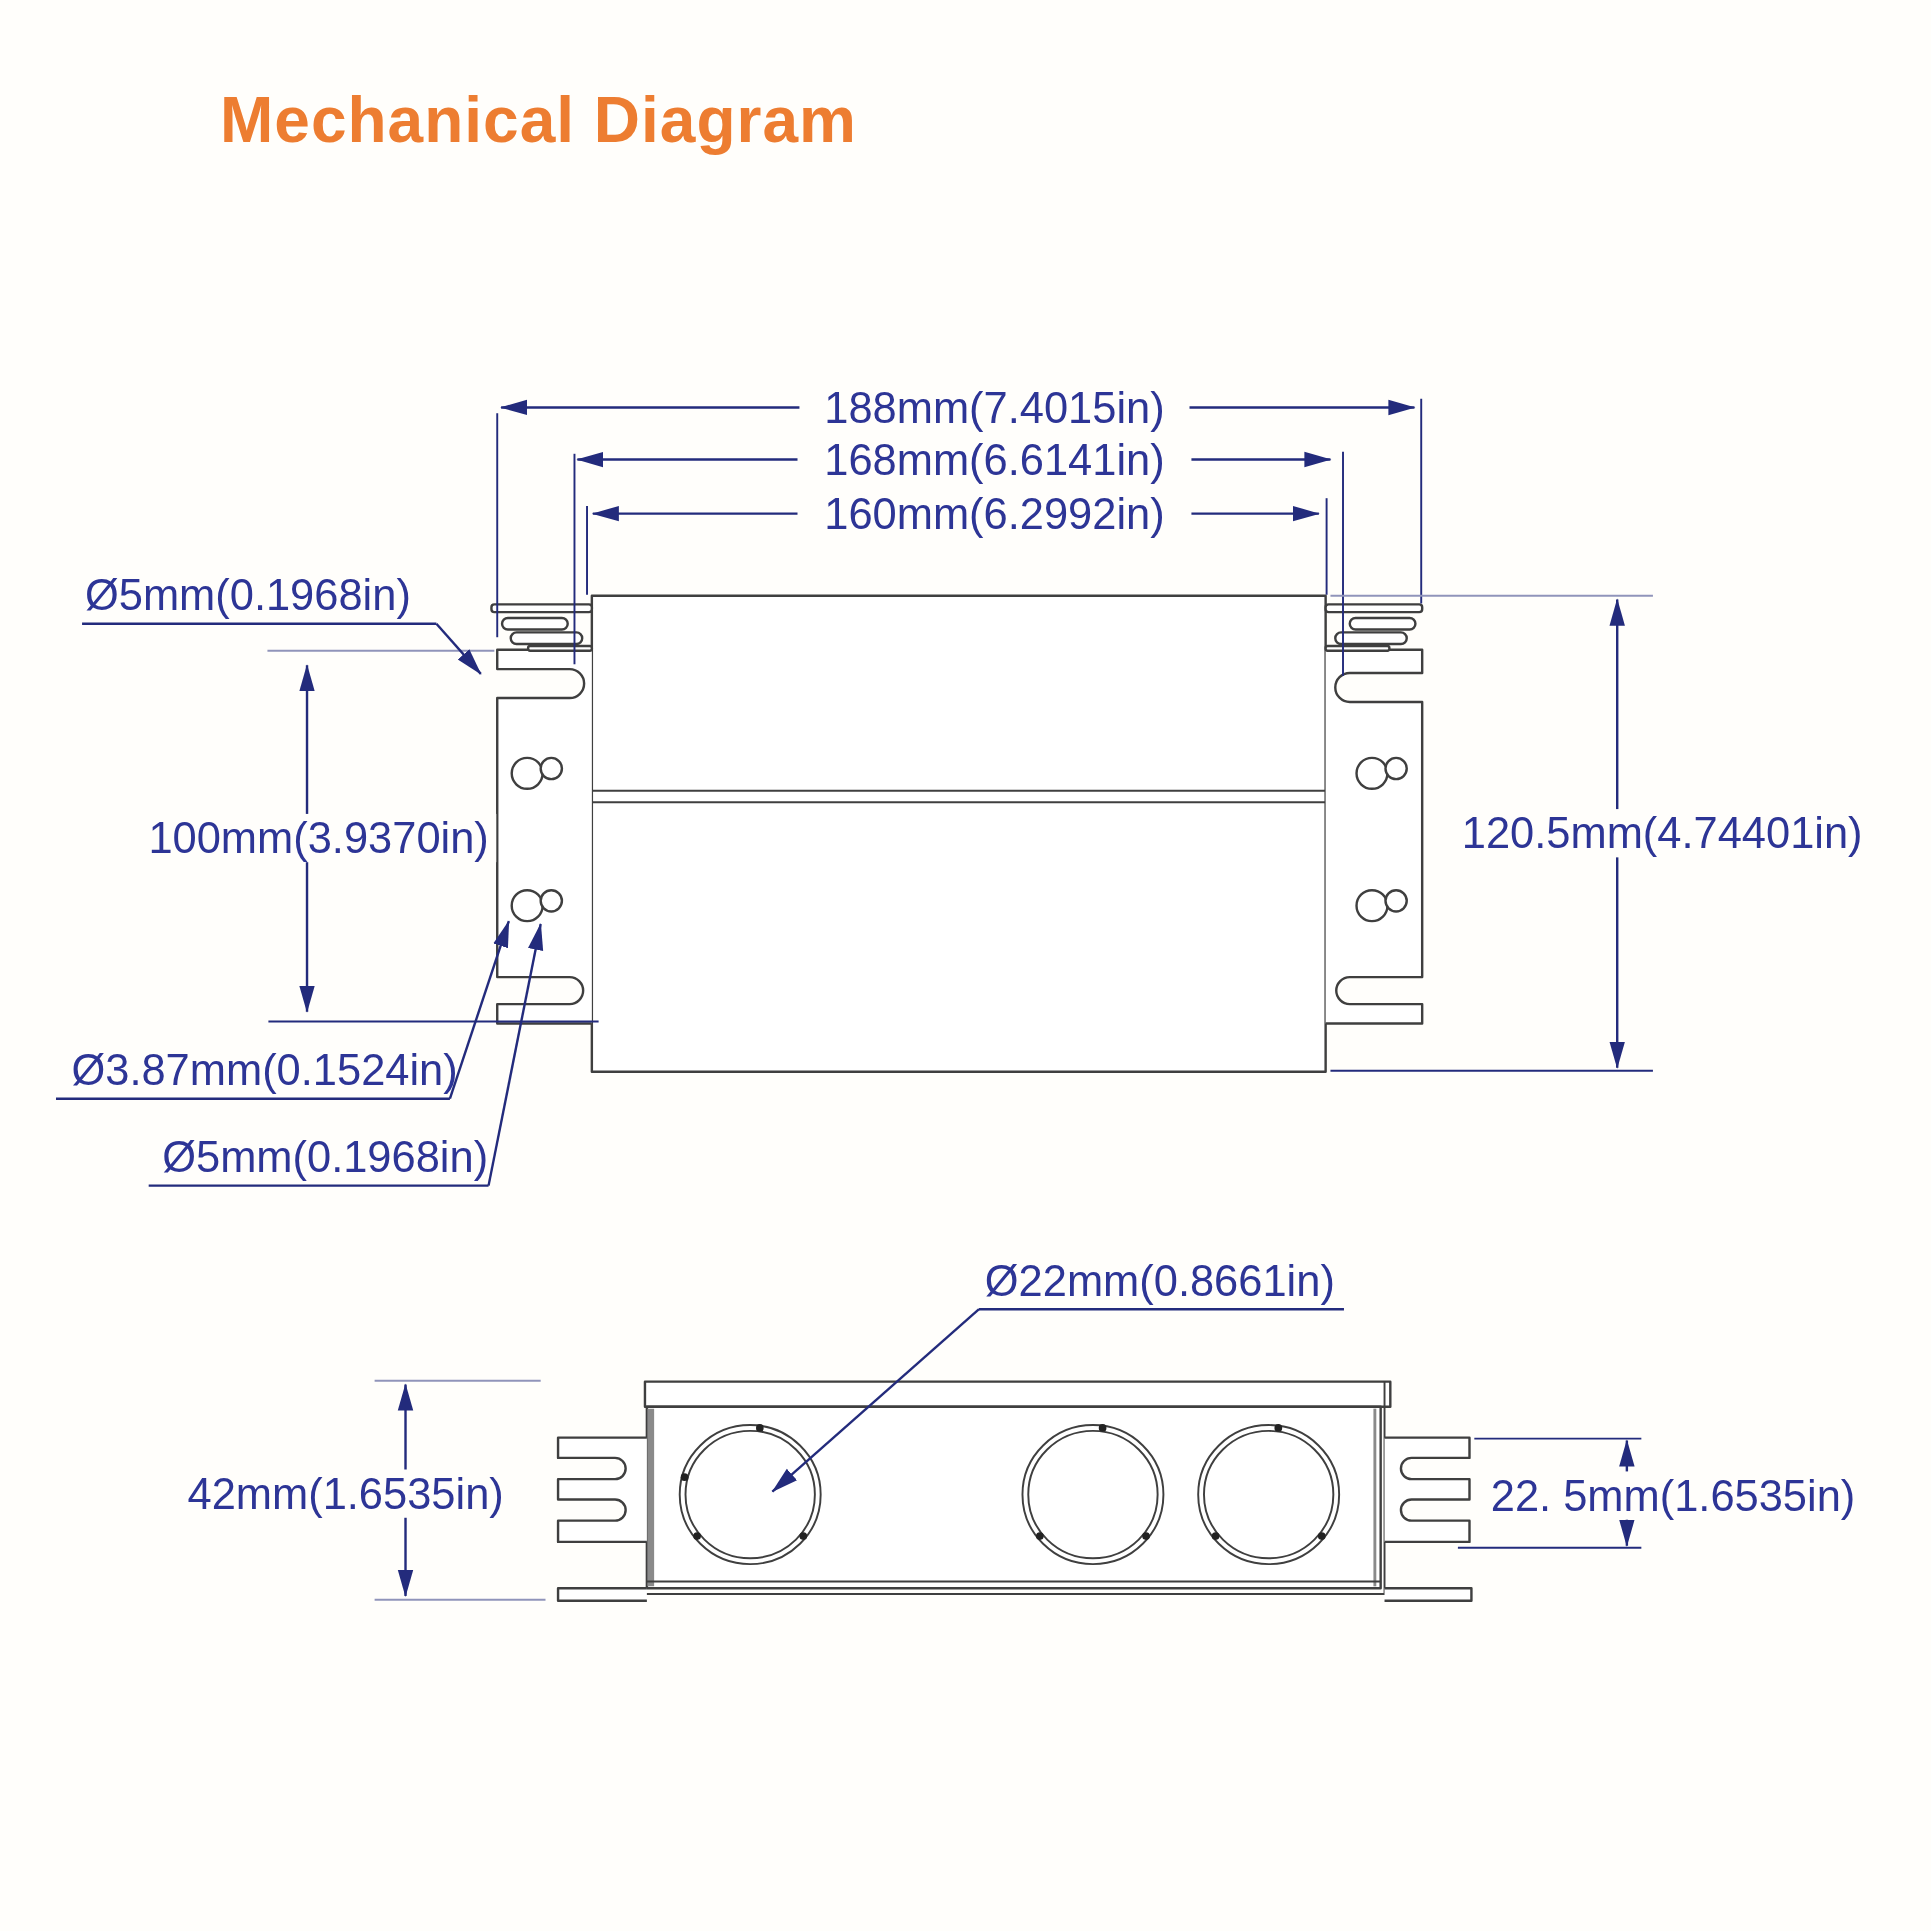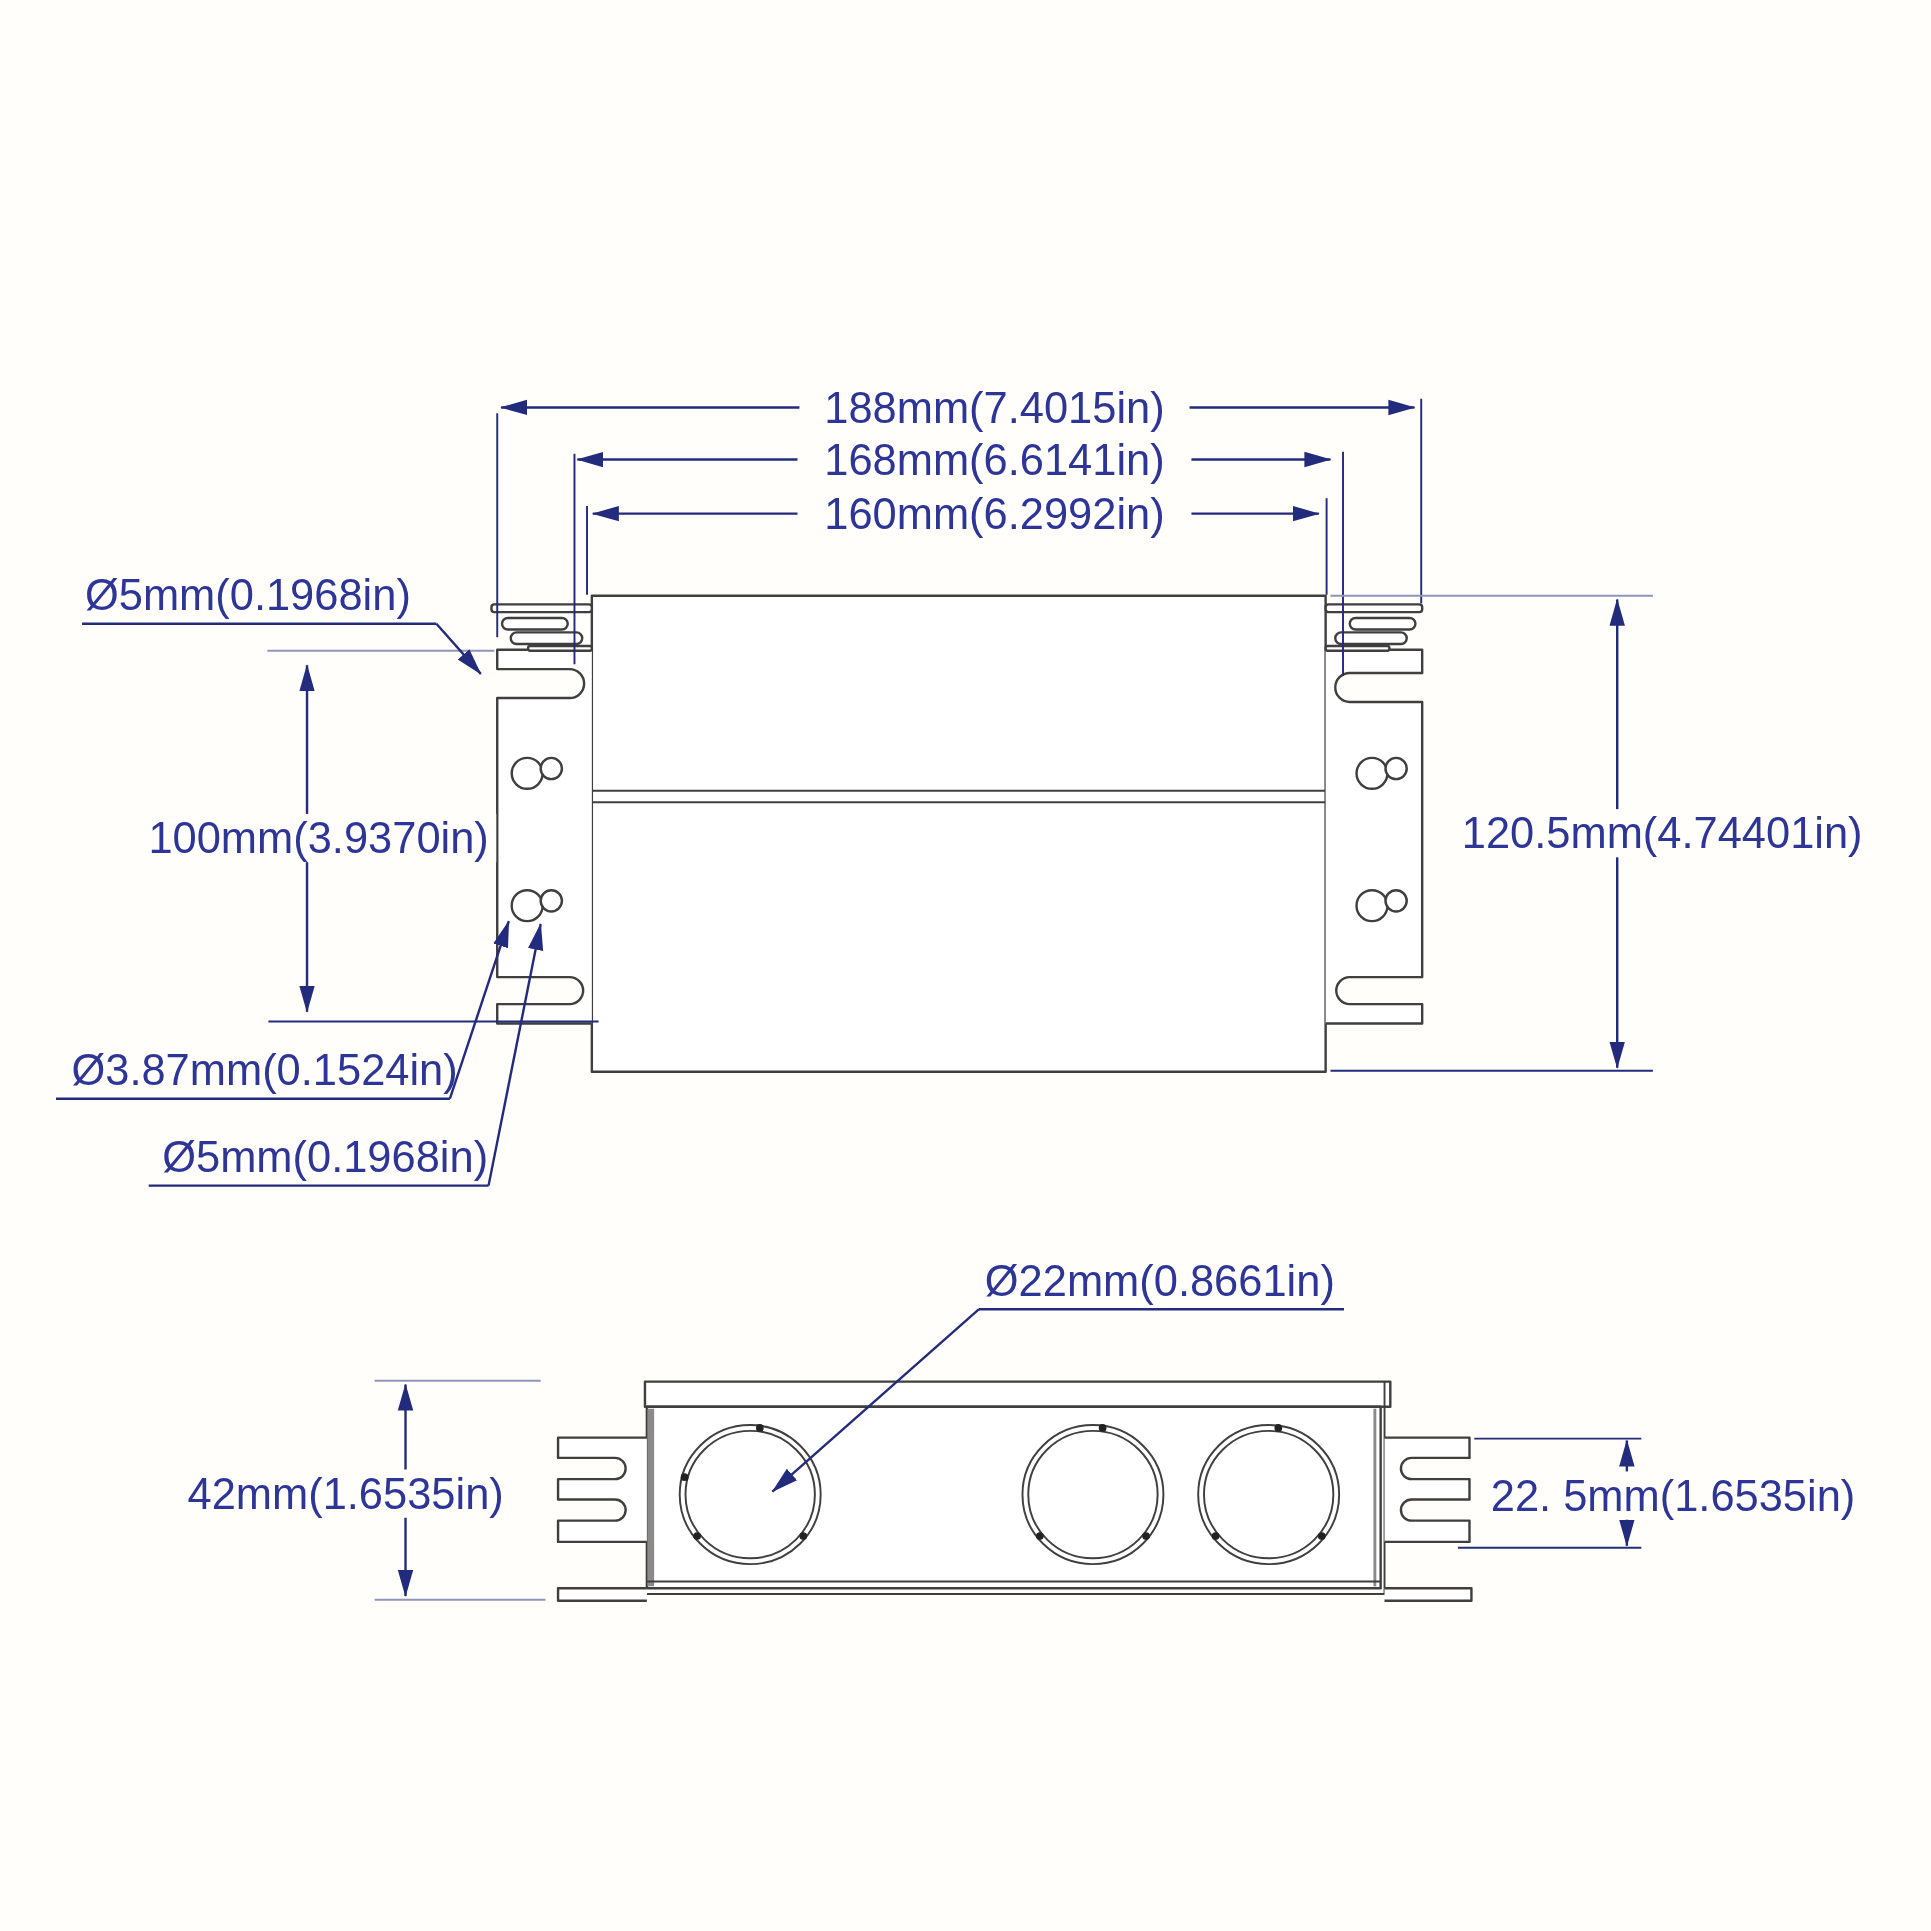--- a/index.html
+++ b/index.html
@@ -17,20 +17,21 @@
   .ext{stroke:#9094BA;stroke-width:2;fill:none;}
   .extb{stroke:#232B7C;stroke-width:2;fill:none;}
   .lbl{font-family:"Liberation Sans",sans-serif;font-size:45px;fill:#2D3596;}
   .bg{fill:#fffefb;}
   .tick{fill:#222222;}
 </style>
 </head>
 <body>
 
 <div id="stage">
+  <div id="title">Mechanical Diagram</div>
 
   <svg width="1931" height="1931" viewBox="0 0 2000 2000">
     <defs>
       <marker id="arr" markerUnits="userSpaceOnUse" markerWidth="32" markerHeight="22" refX="27" refY="10" orient="auto-start-reverse">
         <path d="M0,2 L28,10 L0,18 Z" fill="#232B7C"></path>
       </marker>
     </defs>
 
     <g>
 

